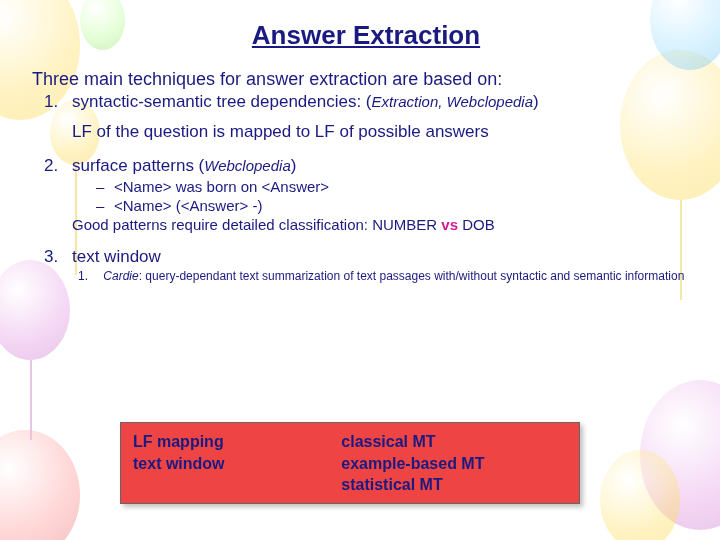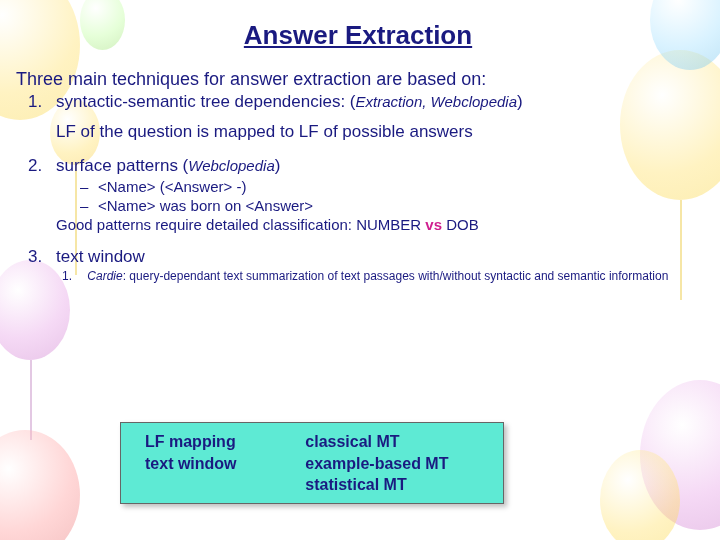--- a/index.html
+++ b/index.html
@@ -23,21 +23,21 @@
     opacity: 0.4;
   }
   .string {
     position: absolute;
     border-left: 2px solid;
     opacity: 0.35;
   }
   .content {
     position: relative;
     z-index: 1;
-    padding: 20px 20px 10px 16px;
+    padding: 20px 20px 10px 32px;
   }
   .title {
     text-align: center;
     font-weight: bold;
     font-size: 26px;
     color: #1a1a80;
     text-decoration: underline;
     margin-bottom: 18px;
   }
   .intro {
@@ -103,27 +103,27 @@
     display: inline-block;
     width: 22px;
   }
   .cardie {
     font-style: italic;
   }
   .box {
     position: absolute;
     left: 120px;
     bottom: 36px;
-    width: 384px;
+    width: 460px;
     height: 82px;
-    background: #5eead4;
+    background: #ef4444;
     border: 1px solid #666;
     box-shadow: 3px 3px 5px rgba(0,0,0,0.25);
     display: flex;
-    padding: 8px 24px;
+    padding: 8px 12px;
     box-sizing: border-box;
   }
   .box .col {
     font-size: 16px;
     font-weight: bold;
     color: #1a1a80;
     line-height: 1.35;
   }
   .box .col1 { width: 48%; }
   .box .col2 { width: 52%; }
@@ -151,22 +151,22 @@
   <div class="intro">Three main techniques for answer extraction are based on:</div>
 
   <ol class="main">
     <li>
       <span>syntactic-semantic tree dependencies: (</span><span class="ital">Extraction, Webclopedia</span><span>)</span>
       <div class="desc">LF of the question is mapped to LF of possible answers</div>
     </li>
 
     <li>
       <span>surface patterns (</span><span class="ital">Webclopedia</span><span>)</span>
+      <div class="sub"><span class="dash">–</span><span>&lt;Name&gt; was born on &lt;Answer&gt;</span></div>
       <div class="sub"><span class="dash">–</span><span>&lt;Name&gt; (&lt;Answer&gt; -)</span></div>
-      <div class="sub"><span class="dash">–</span><span>&lt;Name&gt; was born on &lt;Answer&gt;</span></div>
       <div class="good">
         <span>Good patterns require detailed classification: NUMBER </span>
         <span class="vs">vs</span>
         <span> DOB</span>
       </div>
     </li>
 
     <li>
       <span>text window</span>
       <div class="subnum">

